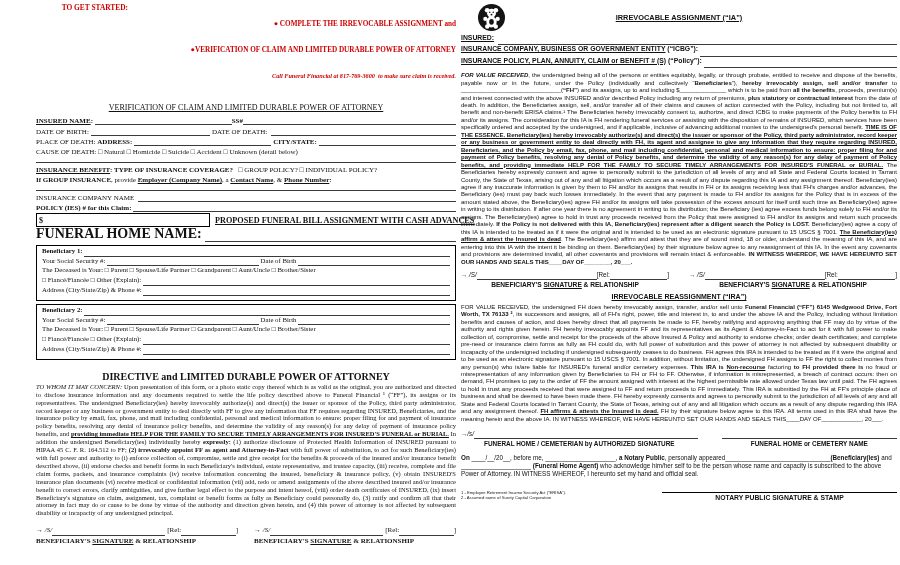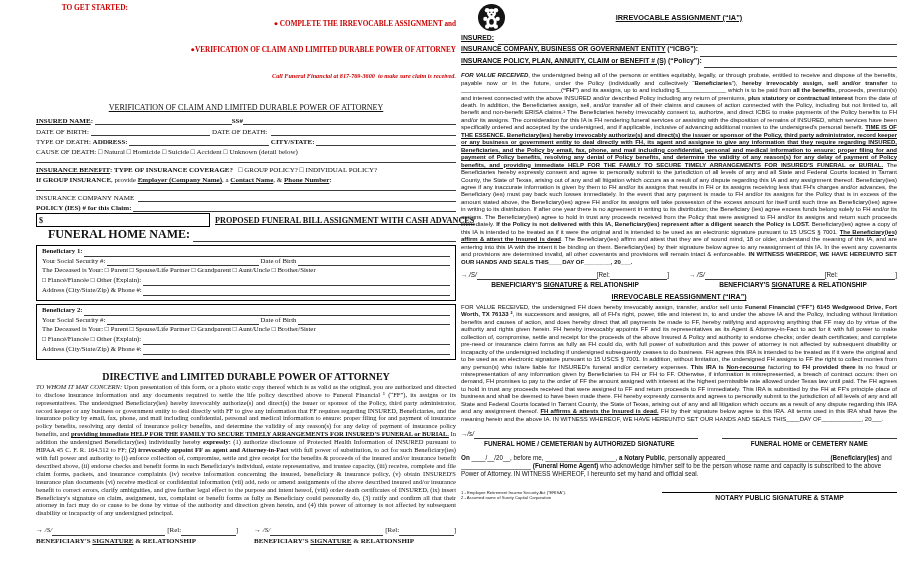--- a/index.html
+++ b/index.html
@@ -18,21 +18,21 @@
   .blankline{height:7px;}
   
   .gs{display:flex;color:#c00;font-weight:bold;text-align:right;}
   .gs-label{width:92px;font-size:7.4px;padding-top:1px;}
   .gs-bullets{flex:1;font-size:7.2px;line-height:8.8px;white-space:pre-wrap;}
   .gs-call{font-size:6.2px;font-style:italic;}
   .l-title{text-align:center;font-weight:normal;text-decoration:underline;font-size:8px;margin:4px 0 3px;}
   .amount-row{height:15px;align-items:center;margin:1px 0;}
   .dollar-box{width:168px;height:12px;border:1.6px solid #000;display:flex;align-items:center;padding:0 2px;margin-right:5px;font-size:8px;font-weight:bold;flex:0 0 auto;}
   .amount-title{font-weight:bold;text-decoration:underline;font-size:8.2px;}
-  .fh-row{font-size:12px;height:13px;margin-left:12px;}
+  .fh-row{font-size:14px;height:13px;}
   .bbox{border:1.8px solid #000;padding:1px 5px 4px;margin:3px 0 0;}
   .bline{display:flex;align-items:baseline;white-space:pre;font-size:6.8px;height:9.8px;}
   .dir-title{text-align:center;font-weight:bold;font-size:10px;margin:11px 0 1px;}
   .serif-para{font-size:6.5px;line-height:7.9px;text-align:justify;}
   .sig-row{display:flex;gap:16px;margin-top:9px;}
   .sig-col{flex:1;}
   .sig-line{display:flex;align-items:baseline;white-space:pre;font-size:7px;height:10px;}
   .sig-label{font-size:7px;margin-top:1px;}
   
   .r-head{position:relative;height:32px;}
@@ -67,21 +67,21 @@
       <div><span>● COMPLETE THE IRREVOCABLE ASSIGNMENT and</span></div>
       <div><span>●VERIFICATION OF CLAIM AND LIMITED DURABLE POWER OF ATTORNEY</span></div>
       <div class="gs-call">Call Funeral Financial at 817-769-3600  to make sure claim is received.</div>
     </div>
   </div>
 
   <div class="l-title">VERIFICATION OF CLAIM AND LIMITED DURABLE POWER OF ATTORNEY</div>
 
   <div class="row"><span class="b u">INSURED NAME</span><span class="b">: </span><span class="fill"></span><span class="b">SS#</span><span class="fill fill2"></span></div>
   <div class="row"><span>DATE OF BIRTH: </span><span class="fill"></span><span> DATE OF DEATH:  </span><span class="fill fill2"></span></div>
-  <div class="row"><span>TYPE OF DEATH: </span><span class="b">ADDRESS: </span><span class="fill"></span><span class="b"> CITY/STATE: </span><span class="fill"></span></div>
+  <div class="row"><span>PLACE OF DEATH: </span><span class="b">ADDRESS: </span><span class="fill"></span><span class="b"> CITY/STATE: </span><span class="fill"></span></div>
   <div class="row"><span>CAUSE OF DEATH: □ Natural □ Homicide □ Suicide □ Accident □ Unknown (detail below)</span></div>
   <div class="row blankline"><span class="fill"></span></div>
   <div class="row"><span class="b u">INSURANCE BENEFIT</span><span class="b">: TYPE OF INSURANCE COVERAGE?</span><span>   □ GROUP POLICY? □ INDIVIDUAL POLICY?</span></div>
   <div class="row"><span class="b">If GROUP INSURANCE</span><span>, provide </span><span class="b u">Employer (Company Name)</span><span>, a </span><span class="b u">Contact Name</span><span>, &amp; </span><span class="b u">Phone Number</span><span class="b">:</span></div>
   <div class="row blankline"><span class="fill"></span></div>
   <div class="row"><span>INSURANCE COMPANY NAME  </span><span class="fill"></span></div>
   <div class="row"><span class="b">POLICY (IES) # for this Claim: </span><span class="fill"></span></div>
 
   <div class="row amount-row">
     <span class="dollar-box"><span>$</span></span>

